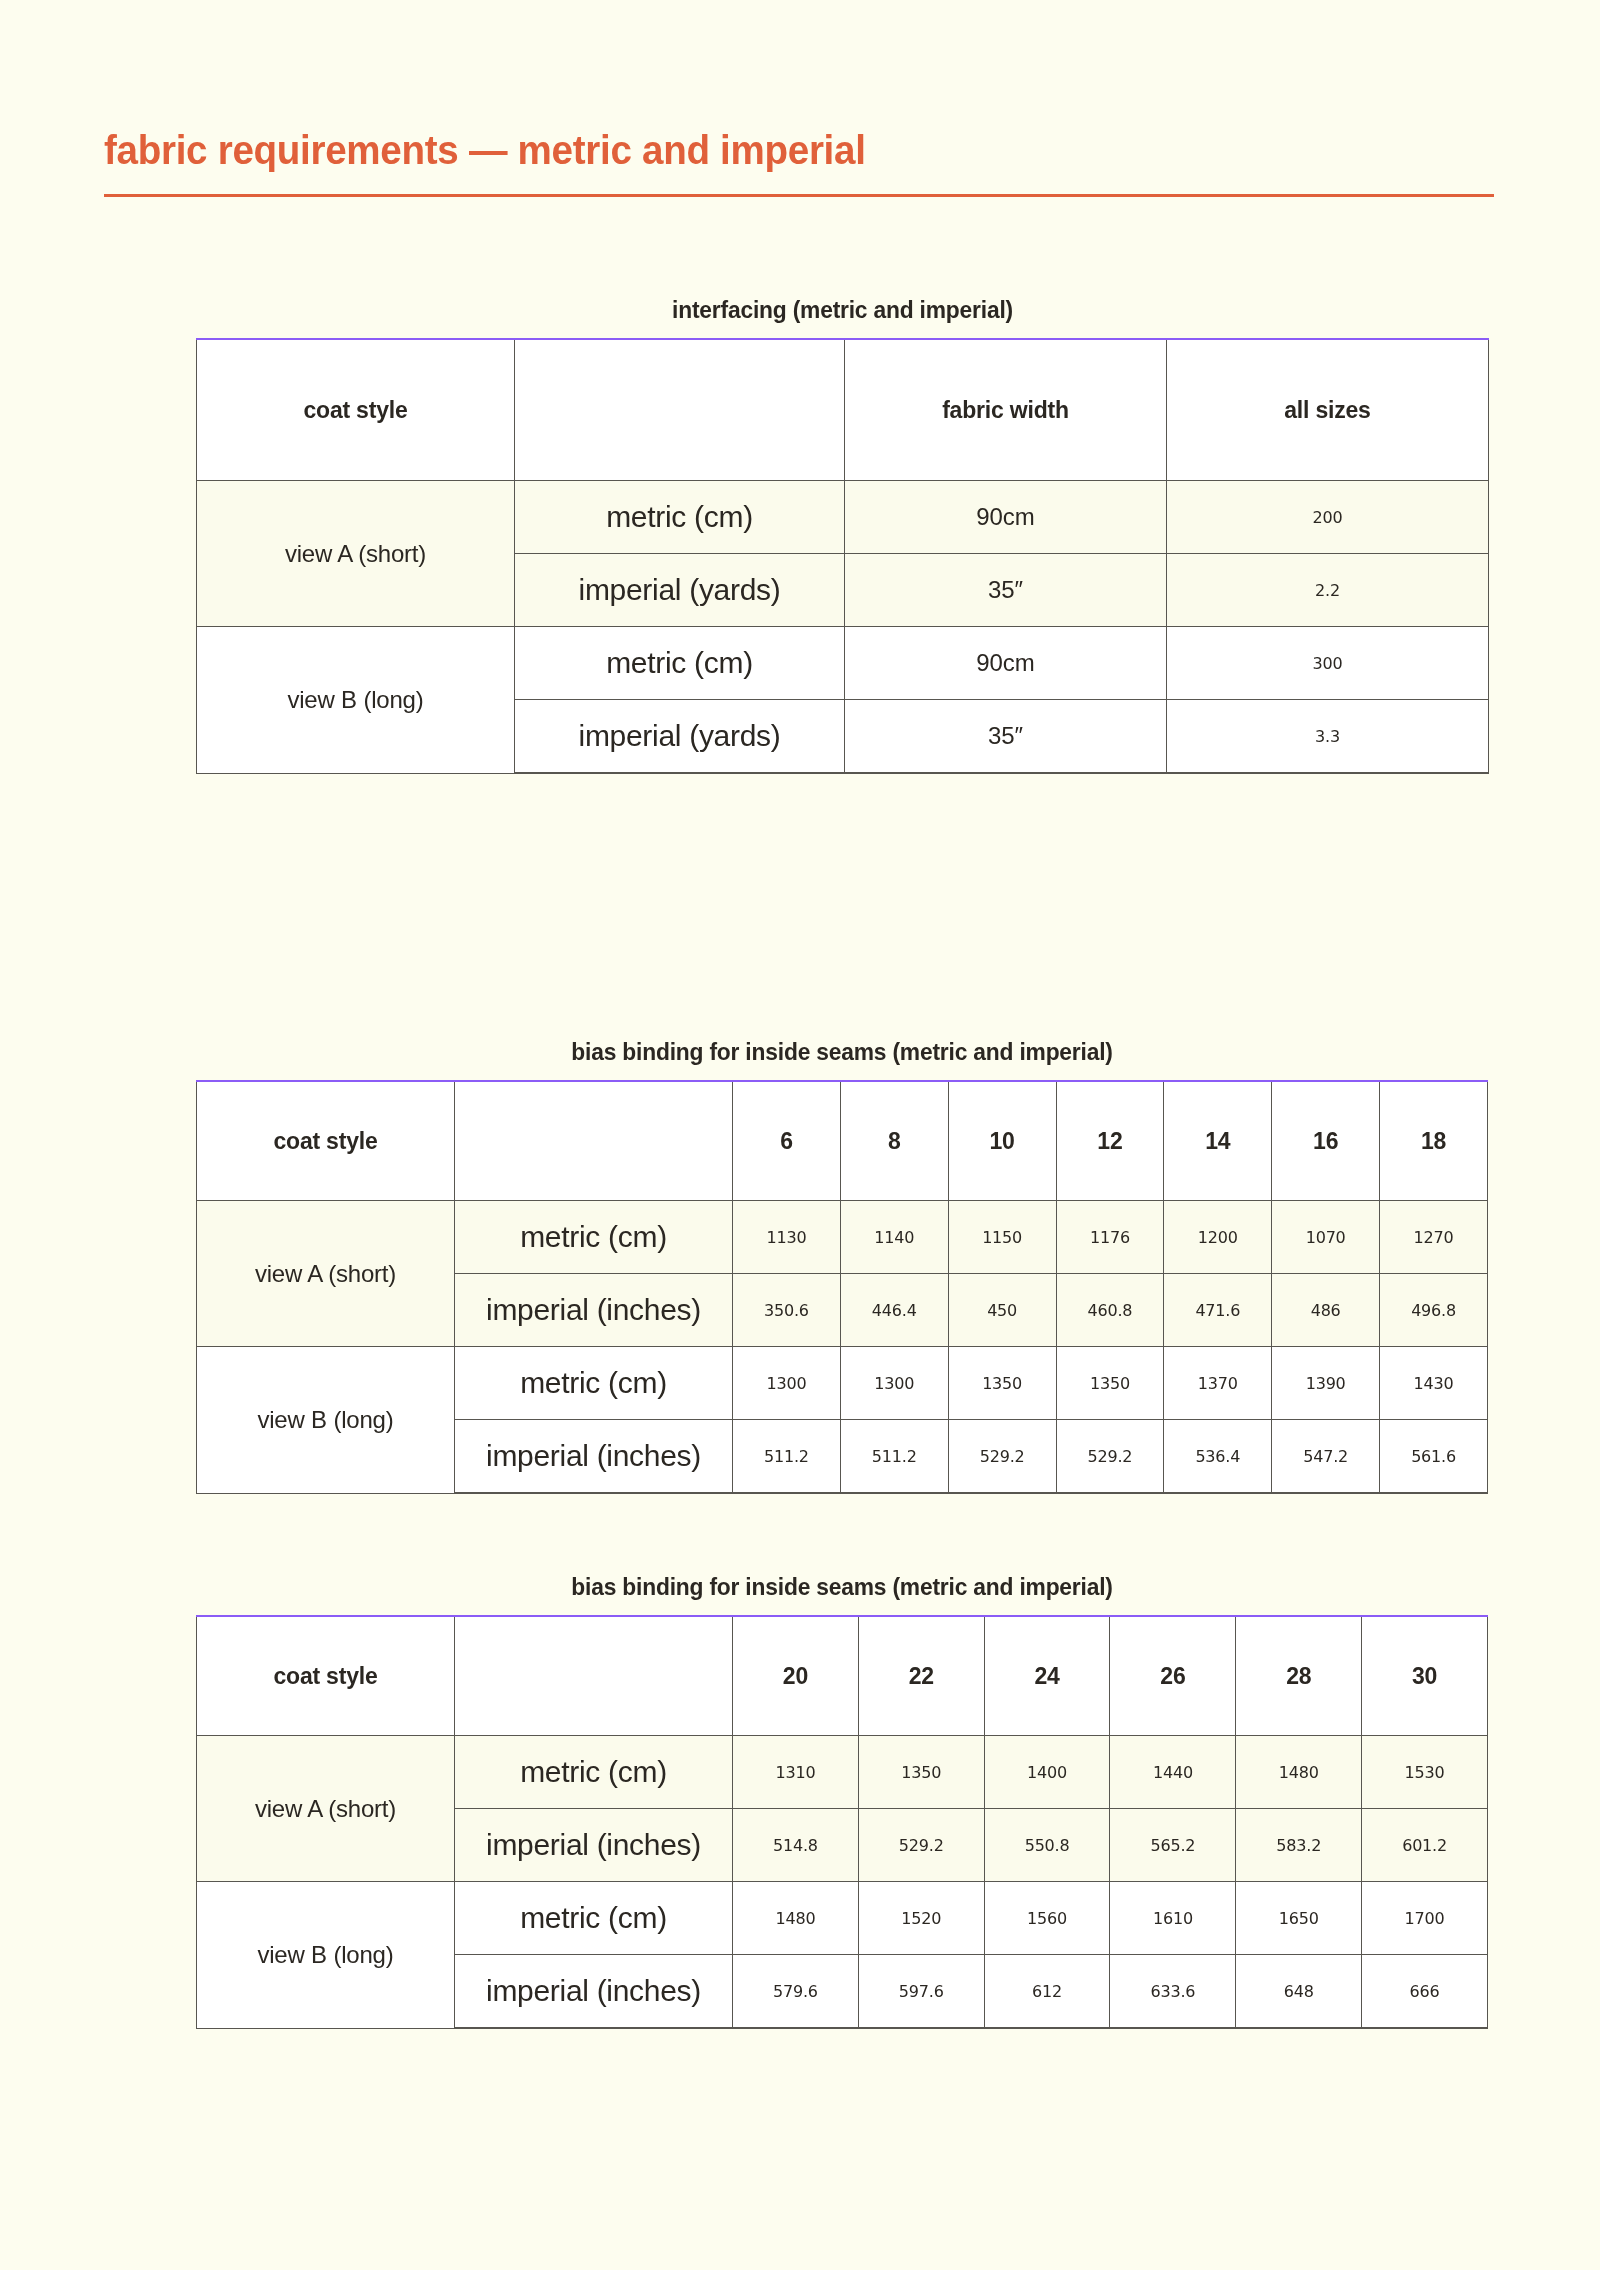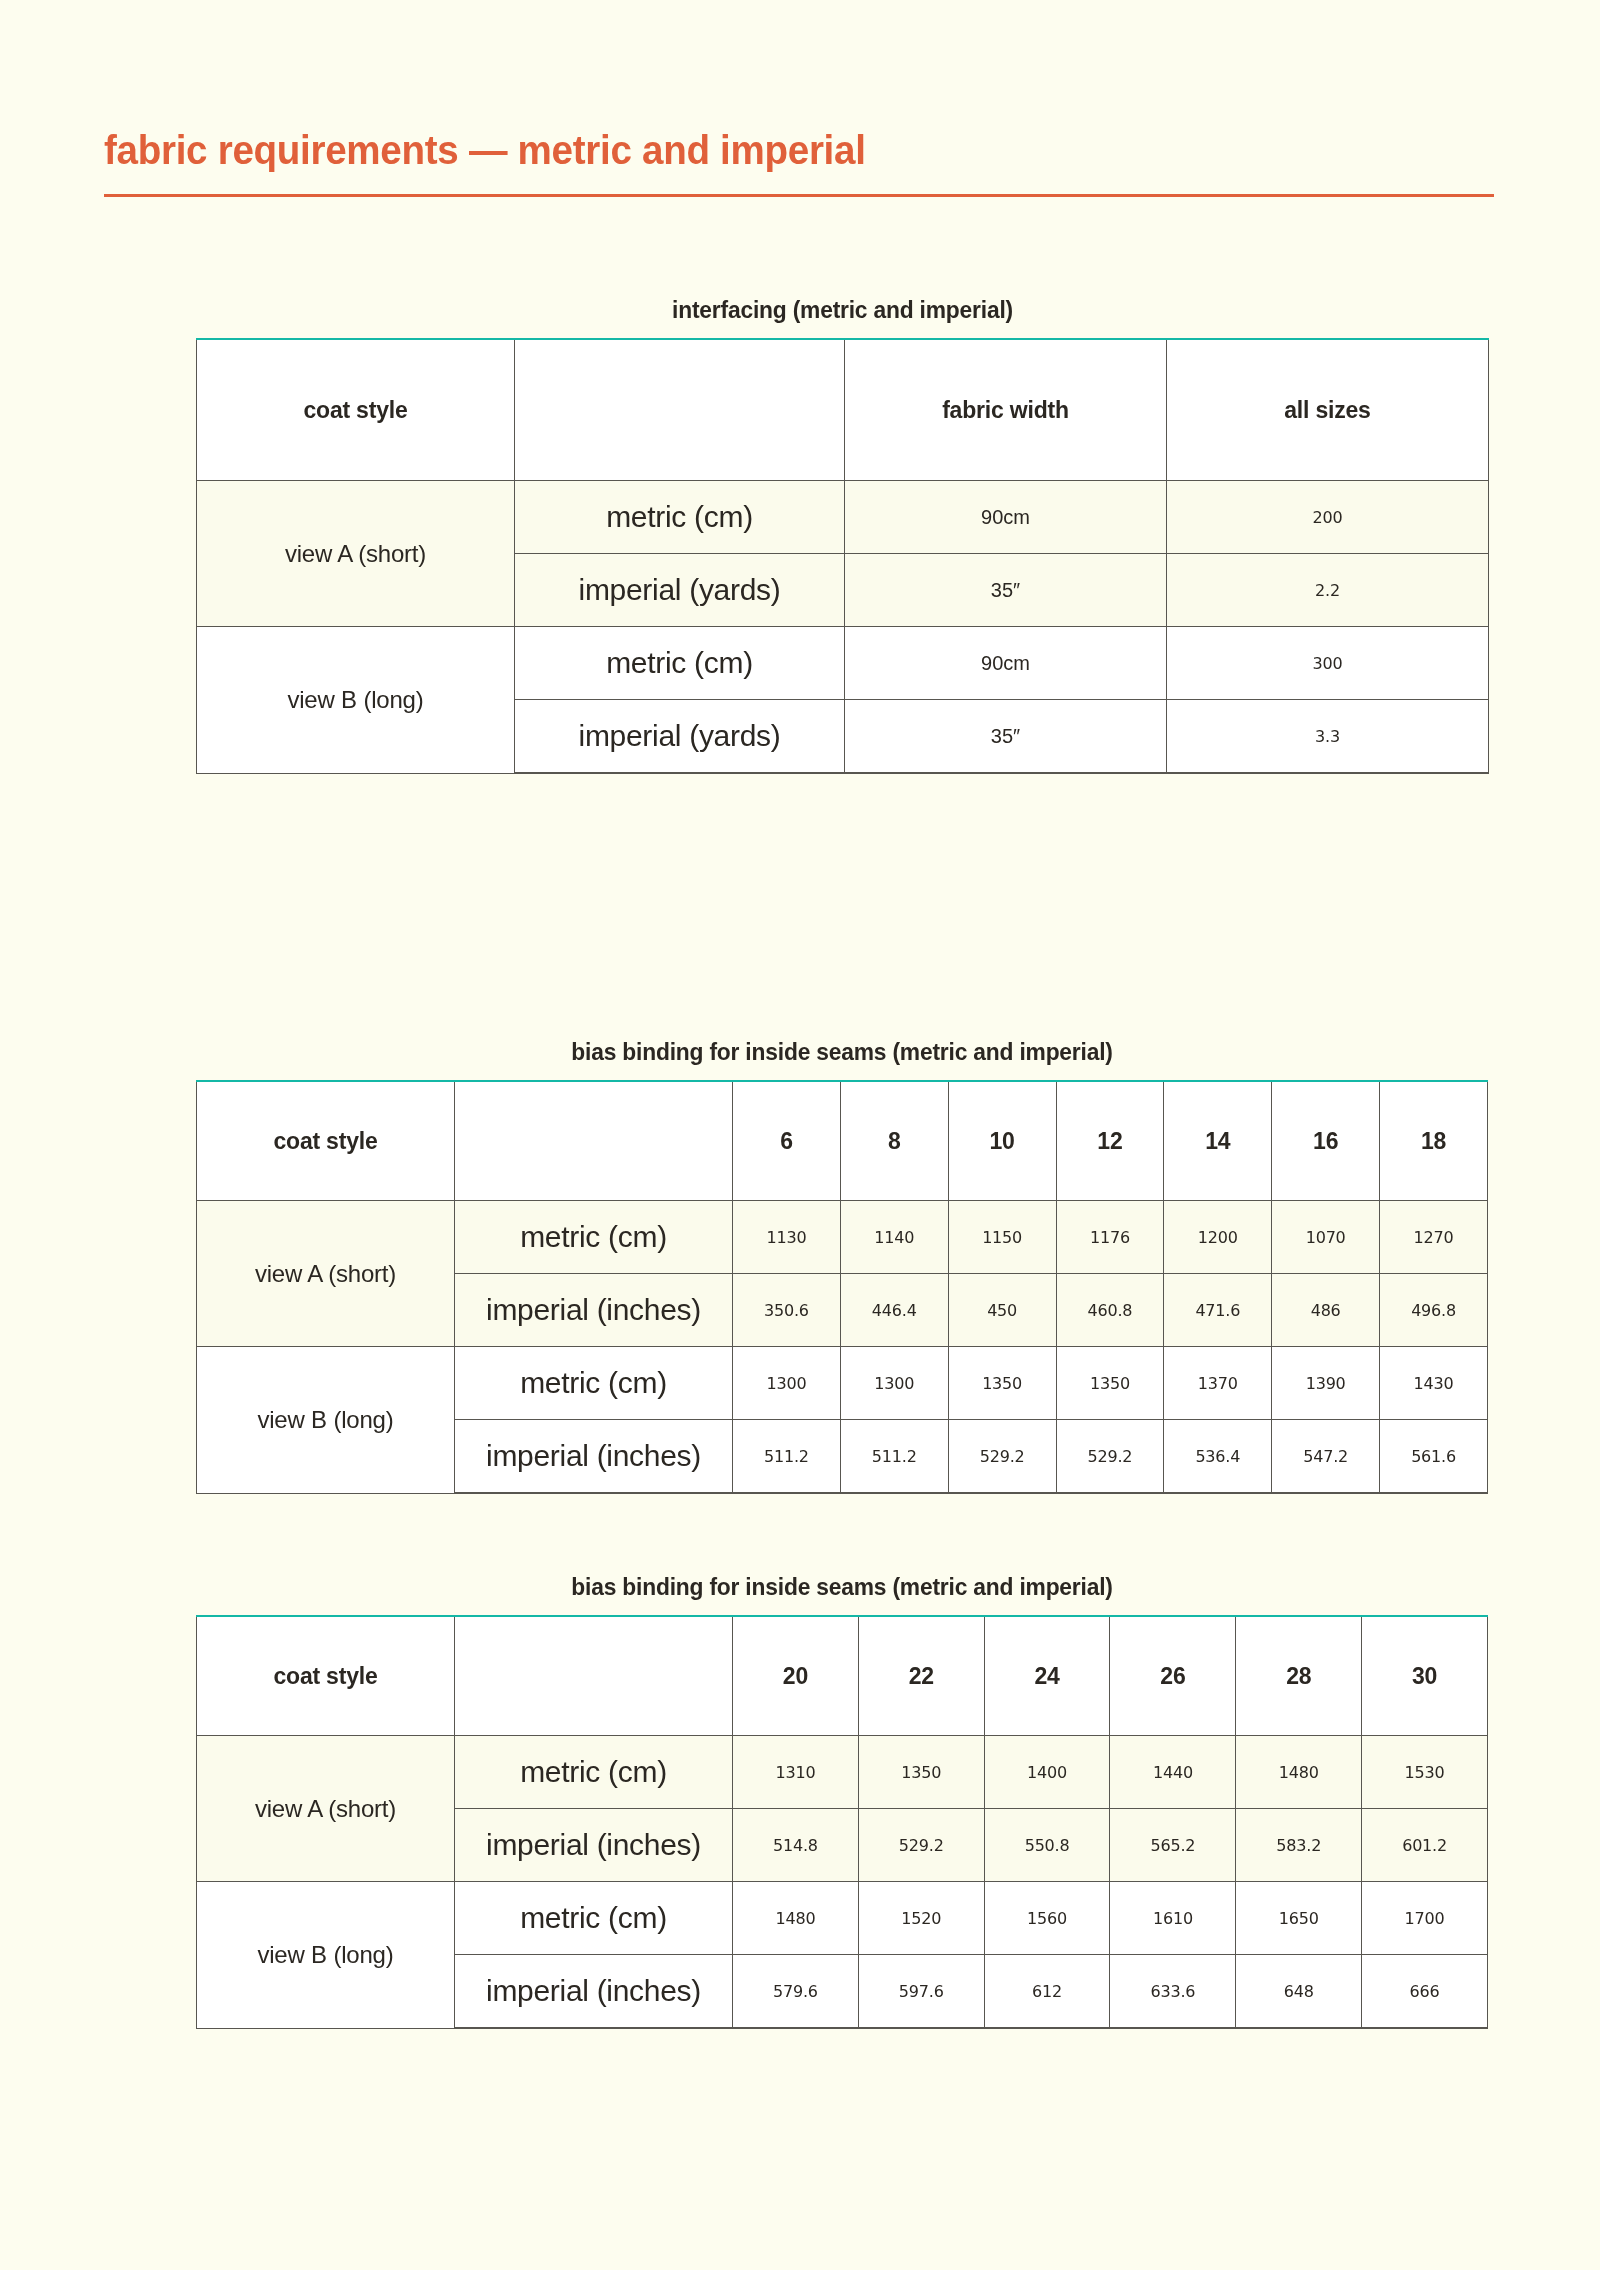--- a/index.html
+++ b/index.html
@@ -70,21 +70,21 @@
   }
   table.grid td, table.grid th {
     border: 1px solid #585650;
     padding: 0;
     text-align: center;
     vertical-align: middle;
     background: #ffffff;
     font-weight: normal;
   }
   table.grid .hdr-row td {
-    border-top: 2px solid #14b8a6;
+    border-top: 2px solid #8b5cf6;
     font-size: 23px;
     font-weight: bold;
     letter-spacing: -0.2px;
     height: 120px;
     background: #ffffff;
   }
   table.grid .hdr-row td.blank-head {
     font-size: 0;
   }
 
@@ -107,21 +107,21 @@
     font-size: 16px;
     font-weight: normal;
     font-family: "DejaVu Sans", sans-serif;
     letter-spacing: -0.2px;
   }
   td.sizehead {
     font-size: 22px;
     font-weight: bold;
   }
   td.val-strong {
-    font-size: 20px;
+    font-size: 24px;
     font-weight: bold;
   }
   
   table.grid tr:last-child td { border-bottom: 2px solid #585650; }
 
   
   #table-interfacing { left: 196px; top: 296px; }
   #table-interfacing table.grid { width: 1292px; }
   #table-interfacing .c-style { width: 318px; }
   #table-interfacing .c-unit  { width: 330px; }

